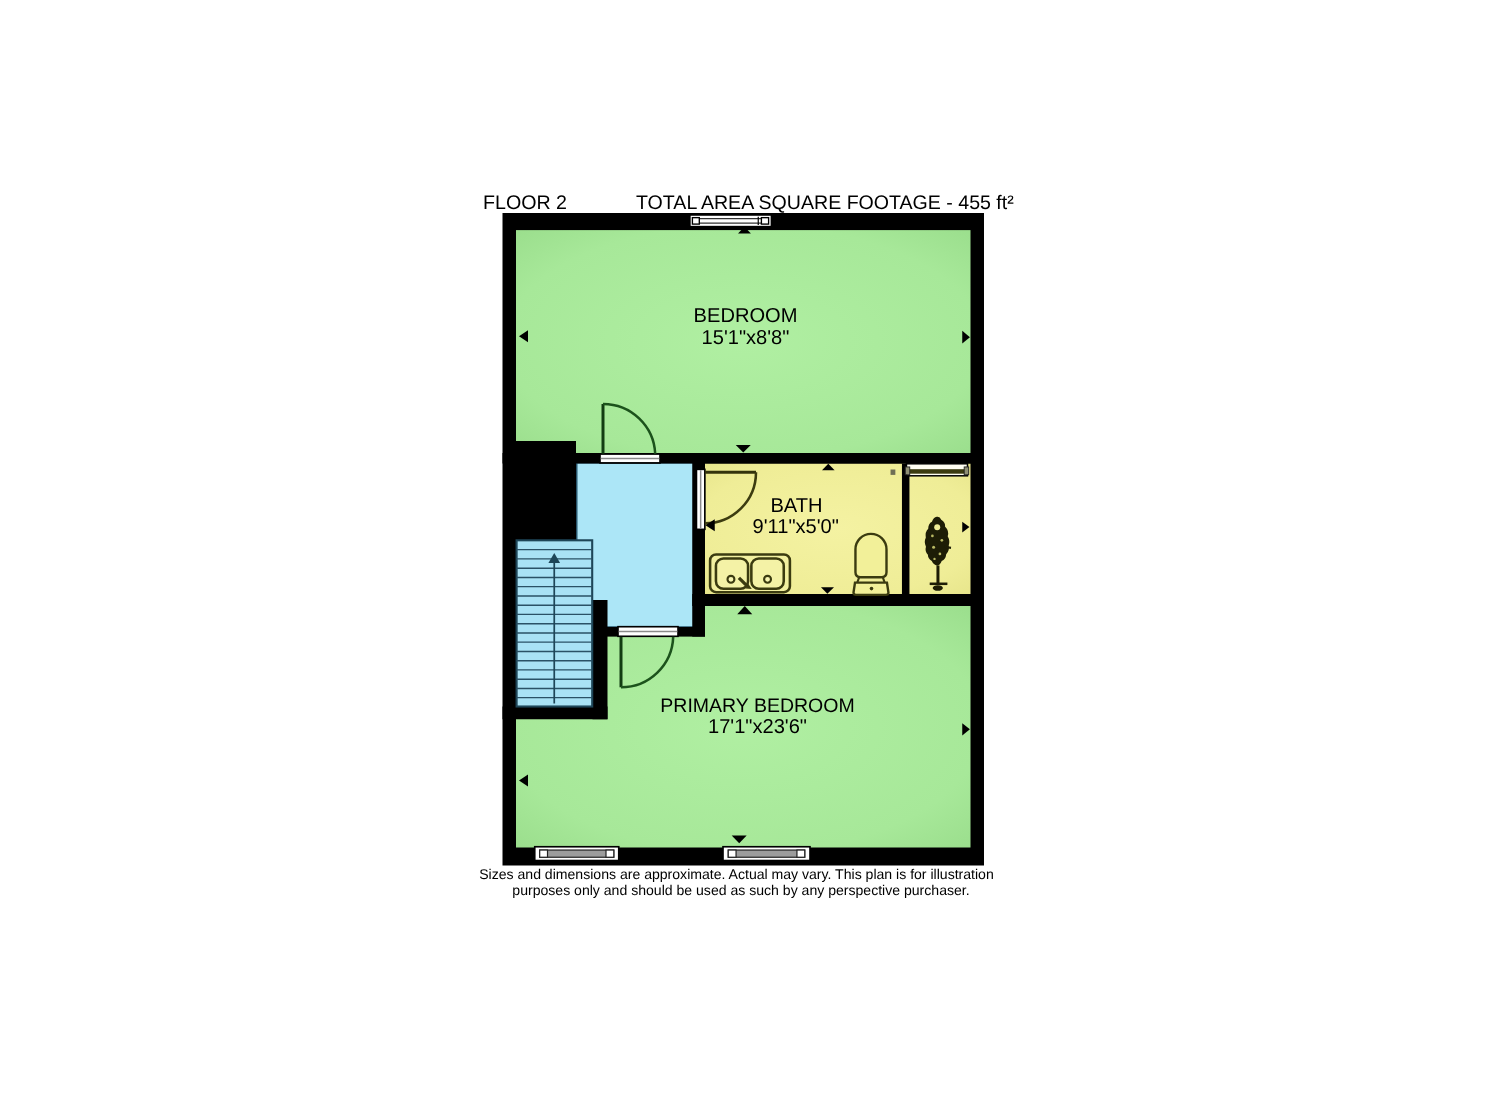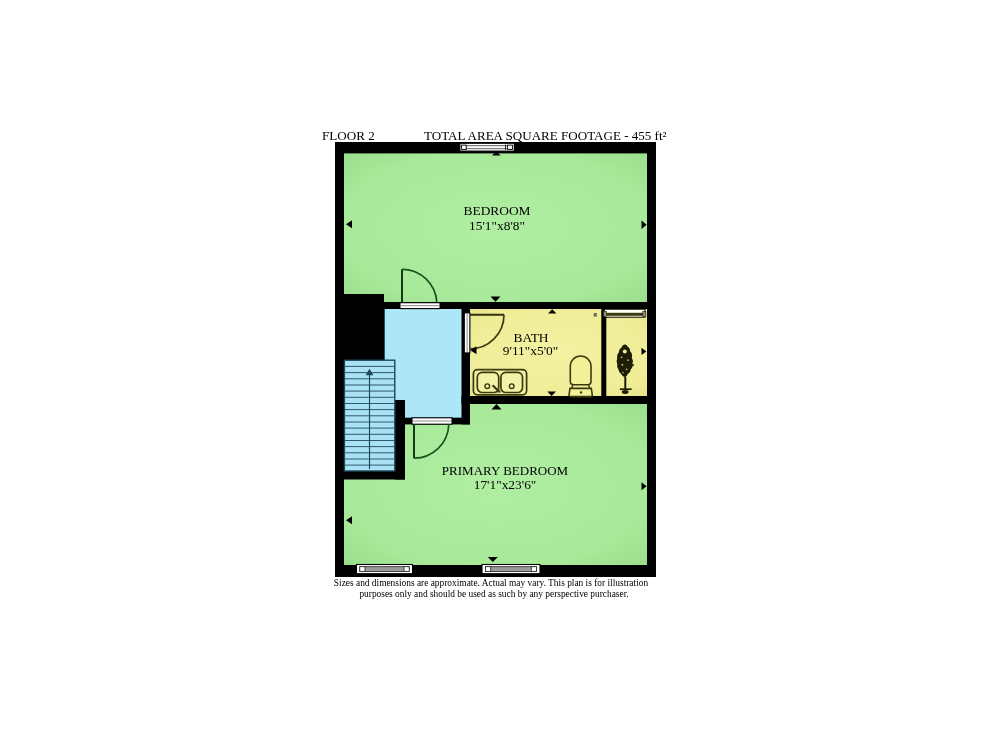--- a/index.html
+++ b/index.html
@@ -1,17 +1,17 @@
 <!DOCTYPE html>
 <html><head>
 <meta charset="utf-8">
 <style>
 html,body{margin:0;padding:0;background:#fff;}
 #page{position:relative;width:1000px;height:737px;background:#fff;overflow:hidden;
-font-family:Liberation Serif, serif;-webkit-font-smoothing:antialiased;}
+font-family:Liberation Sans, sans-serif;-webkit-font-smoothing:antialiased;}
 svg{position:absolute;left:0;top:0;}
 </style>
 </head>
 <body>
 <div id="page">
 <svg width="1000" height="737" viewBox="0 0 1000 737">
 <defs>
 <radialGradient id="grn" cx="50%" cy="50%" r="75%">
 <stop offset="0%" stop-color="#b0efa2"></stop>
           <stop offset="70%" stop-color="#a7e899"></stop>

